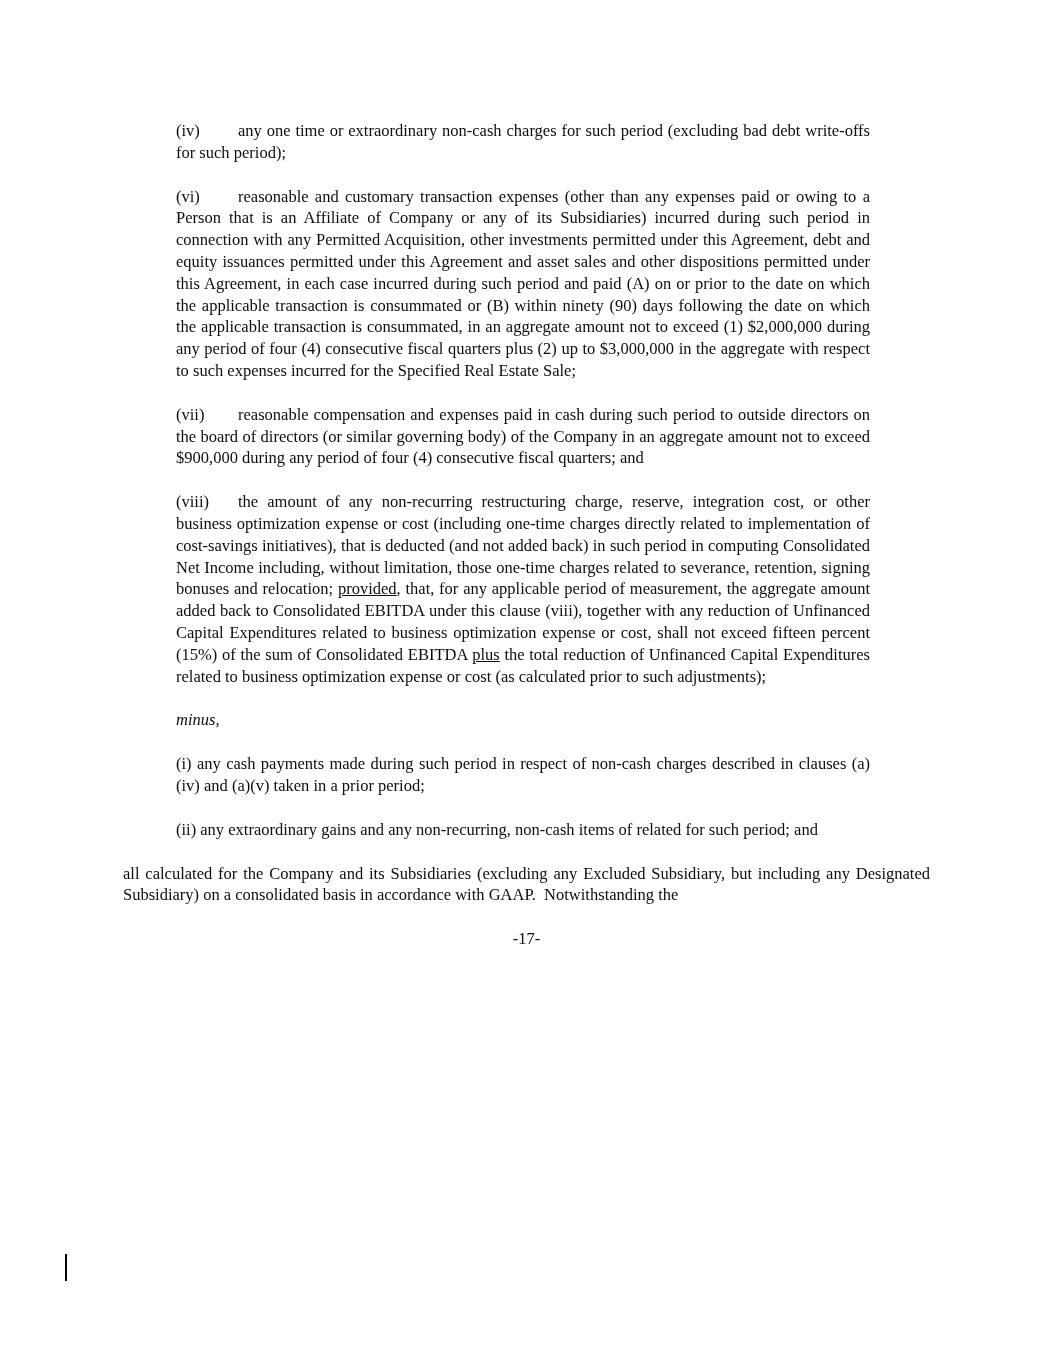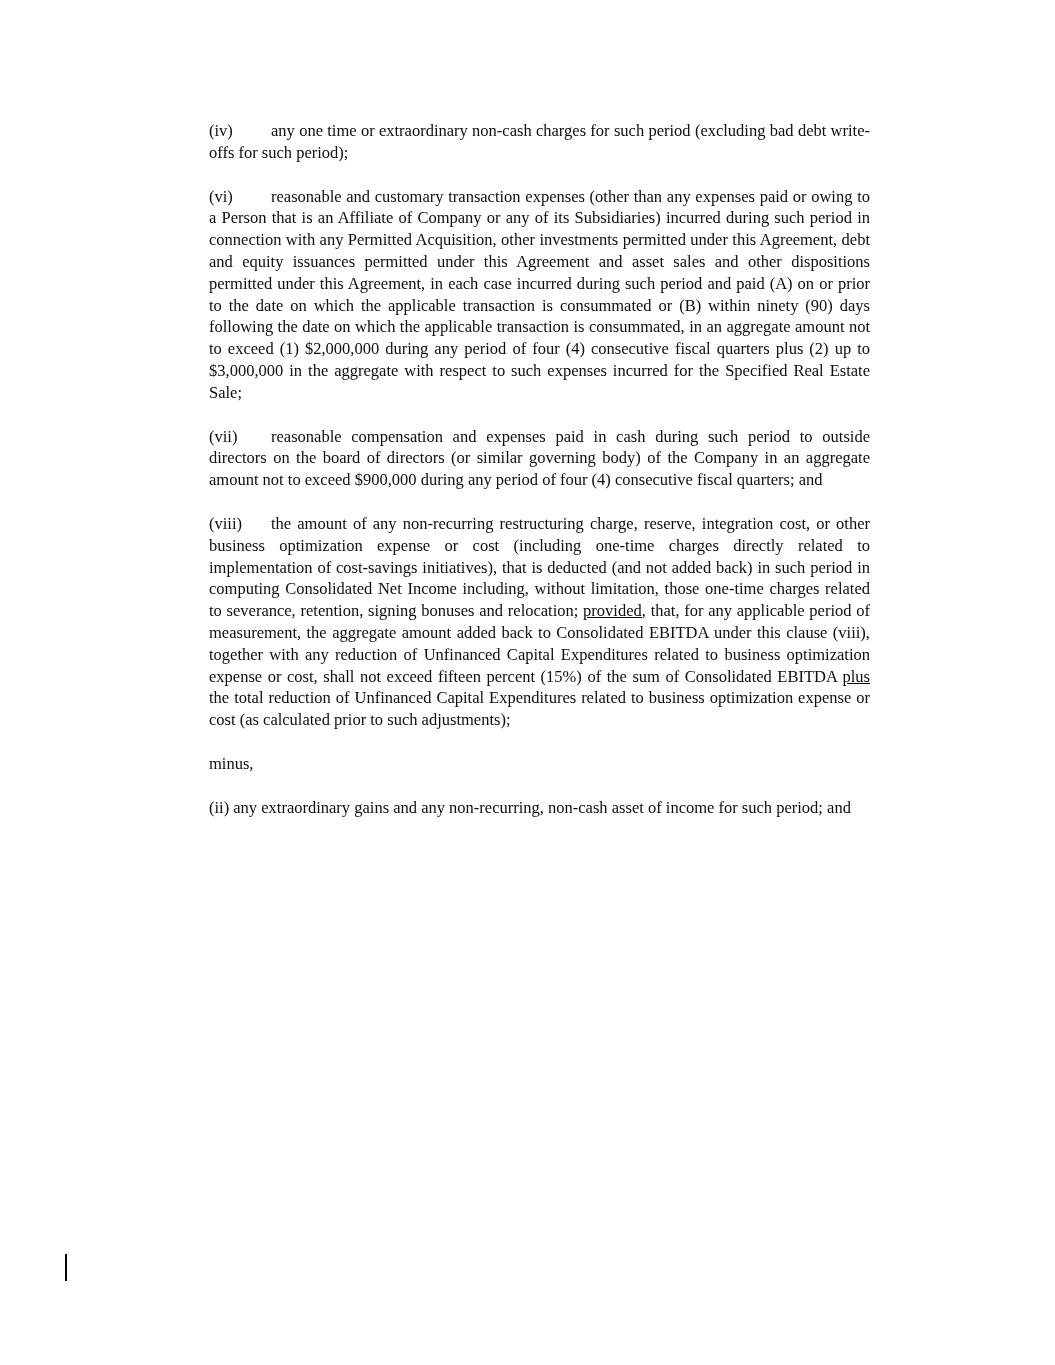--- a/index.html
+++ b/index.html
@@ -21,31 +21,32 @@
     position: absolute;
     left: 123px;
     top: 120px;
     width: 807px;
   }
   p {
     margin: 0 0 22px 0;
     text-align: justify;
   }
   .clause {
-    margin-left: 86px;
+    margin-left: 53px;
     margin-right: 60px;
   }
   .num {
     display: inline-block;
     min-width: 62px;
   }
   .indent-first {
     text-indent: 125px;
   }
   .italic {
+    font-style: italic;
   }
   .page-number {
     text-align: center;
     margin: 8px 0 0 0;
   }
   .change-bar {
     position: absolute;
     left: 65px;
     top: 1254px;
     width: 2px;
@@ -65,19 +66,22 @@
 
   <p class="clause"><span class="num">(vi)</span><span>reasonable and customary transaction expenses (other than any expenses paid or owing to a Person that is an Affiliate of Company or any of its Subsidiaries) incurred during such period in connection with any Permitted Acquisition, other investments permitted under this Agreement, debt and equity issuances permitted under this Agreement and asset sales and other dispositions permitted under this Agreement, in each case incurred during such period and paid (A) on or prior to the date on which the applicable transaction is consummated or (B) within ninety (90) days following the date on which the applicable transaction is consummated, in an aggregate amount not to exceed (1) $2,000,000 during any period of four (4) consecutive fiscal quarters plus (2) up to $3,000,000 in the aggregate with respect to such expenses incurred for the Specified Real Estate Sale;</span></p>
 
   <p class="clause"><span class="num">(vii)</span><span>reasonable compensation and expenses paid in cash during such period to outside directors on the board of directors (or similar governing body) of the Company in an aggregate amount not to exceed $900,000 during any period of four (4) consecutive fiscal quarters; and</span></p>
 
   <p class="clause"><span class="num">(viii)</span><span><span>the amount of any non-recurring restructuring charge, reserve, integration cost, or other business optimization expense or cost (including one-time charges directly related to implementation of cost-savings initiatives), that is deducted (and not added back) in such period in computing Consolidated Net Income including, without limitation, those one-time charges related to severance, retention, signing bonuses and relocation; </span><span style="text-decoration: underline;">provided</span><span>, that, for any applicable period of measurement, the aggregate amount added back to Consolidated EBITDA under this clause (viii), together with any reduction of Unfinanced Capital Expenditures related to business optimization expense or cost, shall not exceed fifteen percent (15%) of the sum of Consolidated EBITDA </span><span style="text-decoration: underline;">plus</span><span> the total reduction of Unfinanced Capital Expenditures related to business optimization expense or cost (as calculated prior to such adjustments);</span></span></p>
 
   <p class="clause italic">minus,</p>
 
 
+  <p class="clause">(i) any cash payments made during such period in respect of non-cash charges described in clauses (a)(iv) and (a)(v) taken in a prior period;</p>
 
-  <p class="clause">(ii) any extraordinary gains and any non-recurring, non-cash asset of income for such period; and</p>
+  <p class="clause">(ii) any extraordinary gains and any non-recurring, non-cash items of related for such period; and</p>
 
 
+  <p>all calculated for the Company and its Subsidiaries (excluding any Excluded Subsidiary, but including any Designated Subsidiary) on a consolidated basis in accordance with GAAP.&nbsp; Notwithstanding the</p>
 
+  <p class="page-number">-17-</p>
 
 </div>
 
 </body></html>

